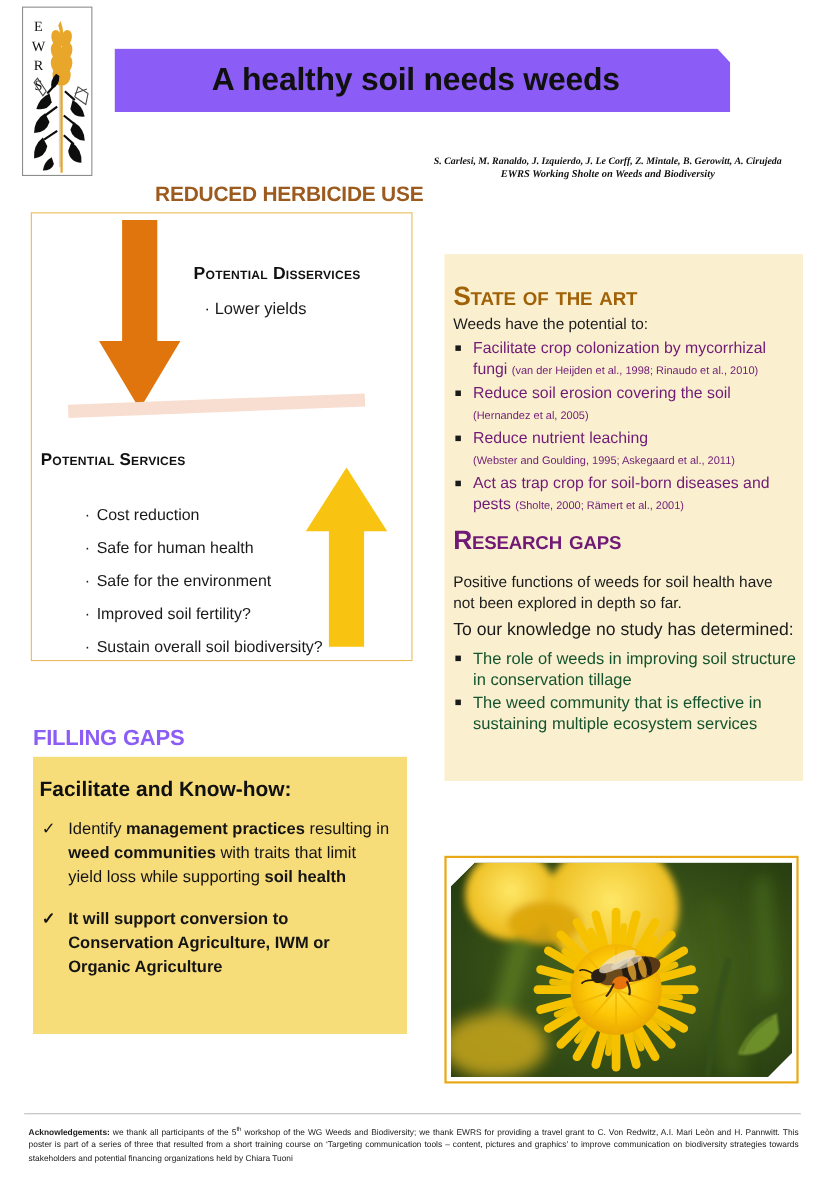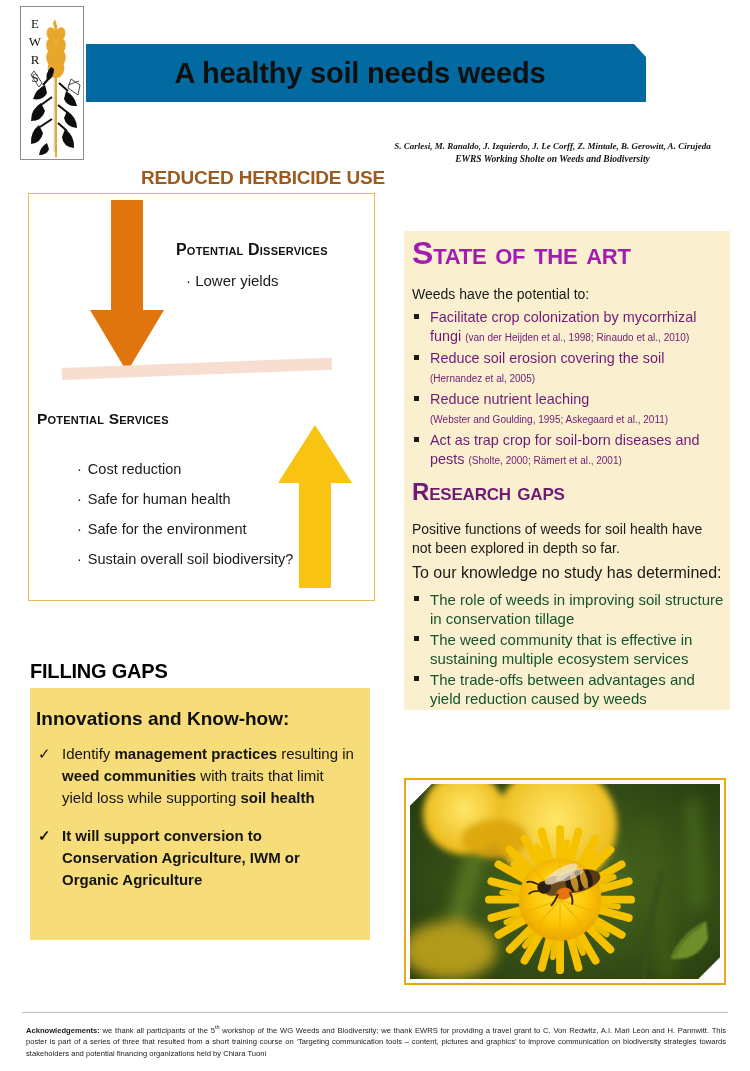--- a/index.html
+++ b/index.html
@@ -21,22 +21,22 @@
   .logo-letters{
     position:absolute;left:6px;top:8px;width:16px;
     font-family:"Liberation Serif", serif;
     font-size:13px;line-height:18px;color:#111;text-align:center;font-weight:400;
   }
   .logo-letters span{display:block;}
   .logo svg{position:absolute;left:0;top:0;}
 
   
   .banner{
-    position:absolute;left:86px;top:44px;width:560px;height:58px;
-    background:#0369a1;
+    position:absolute;left:104px;top:44px;width:560px;height:58px;
+    background:#8b5cf6;
     clip-path:polygon(0 0, 548px 0, 560px 13px, 560px 58px, 0 58px);
   }
   .banner-title{
     position:absolute;left:0;top:0;width:548px;height:58px;
     display:flex;align-items:center;justify-content:center;
     font-size:29px;font-weight:bold;color:#101010;letter-spacing:-0.2px;
     font-family:"Liberation Sans", sans-serif;
   }
 
   
@@ -83,22 +83,22 @@
   }
   .ps-list li{list-style:none;}
   .ps-list .bt{margin-right:6px;}
 
   
   .cream{
     position:absolute;left:404px;top:231px;width:326px;height:479px;
     background:#faf0d0;
   }
   .sota-head{
-    position:absolute;left:412px;top:235px;
-    font-size:32px;font-weight:bold;color:#a21caf;
+    position:absolute;left:412px;top:256px;
+    font-size:24px;font-weight:bold;color:#a16207;
     font-variant:small-caps;letter-spacing:-0.2px;
   }
   .sota-intro{
     position:absolute;left:412px;top:286px;
     font-size:14px;color:#1a1a1a;
   }
   .sota-list{
     position:absolute;left:412px;top:308px;width:312px;
     font-size:14.4px;line-height:19px;color:#701a75;
   }
@@ -126,21 +126,21 @@
     font-size:15px;line-height:19px;color:#14532d;
   }
   .rg-list .row{position:relative;padding-left:18px;margin-bottom:2px;}
   .rg-list .sq{
     position:absolute;left:2px;top:6px;width:5px;height:5px;background:#1a1a1a;
   }
 
   
   .fg-head{
     position:absolute;left:30px;top:660px;
-    font-size:20px;font-weight:bold;color:#000000;letter-spacing:-0.2px;
+    font-size:20px;font-weight:bold;color:#8b5cf6;letter-spacing:-0.2px;
   }
   .fg-box{
     position:absolute;left:30px;top:688px;width:340px;height:252px;
     background:#f7dc7a;
   }
   .fg-title{
     position:absolute;left:36px;top:708px;
     font-size:19px;font-weight:bold;color:#101010;
   }
   .fg-list{position:absolute;left:36px;top:743px;width:318px;}
@@ -254,46 +254,46 @@
   <div class="pd-head">Potential Disservices</div>
   <div class="pd-item">
     <span>·&nbsp;</span><span>Lower yields</span>
   </div>
 
   <div class="ps-head">Potential Services</div>
   <ul class="ps-list">
     <li><span class="bt">·</span><span>Cost reduction</span></li>
     <li><span class="bt">·</span><span>Safe for human health</span></li>
     <li><span class="bt">·</span><span>Safe for the environment</span></li>
+    <li><span class="bt">·</span><span>Improved soil fertility?</span></li>
     <li><span class="bt">·</span><span>Sustain overall soil biodiversity?</span></li>
   </ul>
 
   <div class="cream"></div>
 
   <div class="sota-head">State of the art</div>
   <div class="sota-intro">Weeds have the potential to:</div>
   <div class="sota-list">
     <div class="row"><span class="sq"></span><span>Facilitate crop colonization by mycorrhizal fungi</span> <span class="cite">(van der Heijden et al., 1998; Rinaudo et al., 2010)</span></div>
     <div class="row"><span class="sq"></span><span>Reduce soil erosion covering the soil</span><br><span class="cite">(Hernandez et al, 2005)</span></div>
     <div class="row"><span class="sq"></span><span>Reduce nutrient leaching</span><br><span class="cite">(Webster and Goulding, 1995; Askegaard et al., 2011)</span></div>
     <div class="row"><span class="sq"></span><span>Act as trap crop for soil-born diseases and pests</span> <span class="cite">(Sholte, 2000; Rämert et al., 2001)</span></div>
   </div>
 
   <div class="rg-head">Research gaps</div>
   <div class="rg-p1">Positive functions of weeds for soil health have not been explored in depth so far.</div>
   <div class="rg-p2">To our knowledge no study has determined:</div>
   <div class="rg-list">
     <div class="row"><span class="sq"></span><span>The role of weeds in improving soil structure in conservation tillage</span></div>
     <div class="row"><span class="sq"></span><span>The weed community that is effective in sustaining multiple ecosystem services</span></div>
-    <div class="row"><span class="sq"></span><span>The trade-offs between advantages and yield reduction caused by weeds</span></div>
   </div>
 
   <div class="fg-head">FILLING GAPS</div>
   <div class="fg-box"></div>
-  <div class="fg-title">Innovations and Know-how:</div>
+  <div class="fg-title">Facilitate and Know-how:</div>
   <div class="fg-list">
     <div class="fg-row">
       <span class="chk">✓</span>
       <span>Identify <b>management practices</b> resulting in <b>weed communities</b> with traits that limit yield loss while supporting <b>soil health</b></span>
     </div>
     <div class="fg-row bold">
       <span class="chk">✓</span>
       <span>It will support conversion to Conservation Agriculture, IWM or Organic Agriculture</span>
     </div>
   </div>

